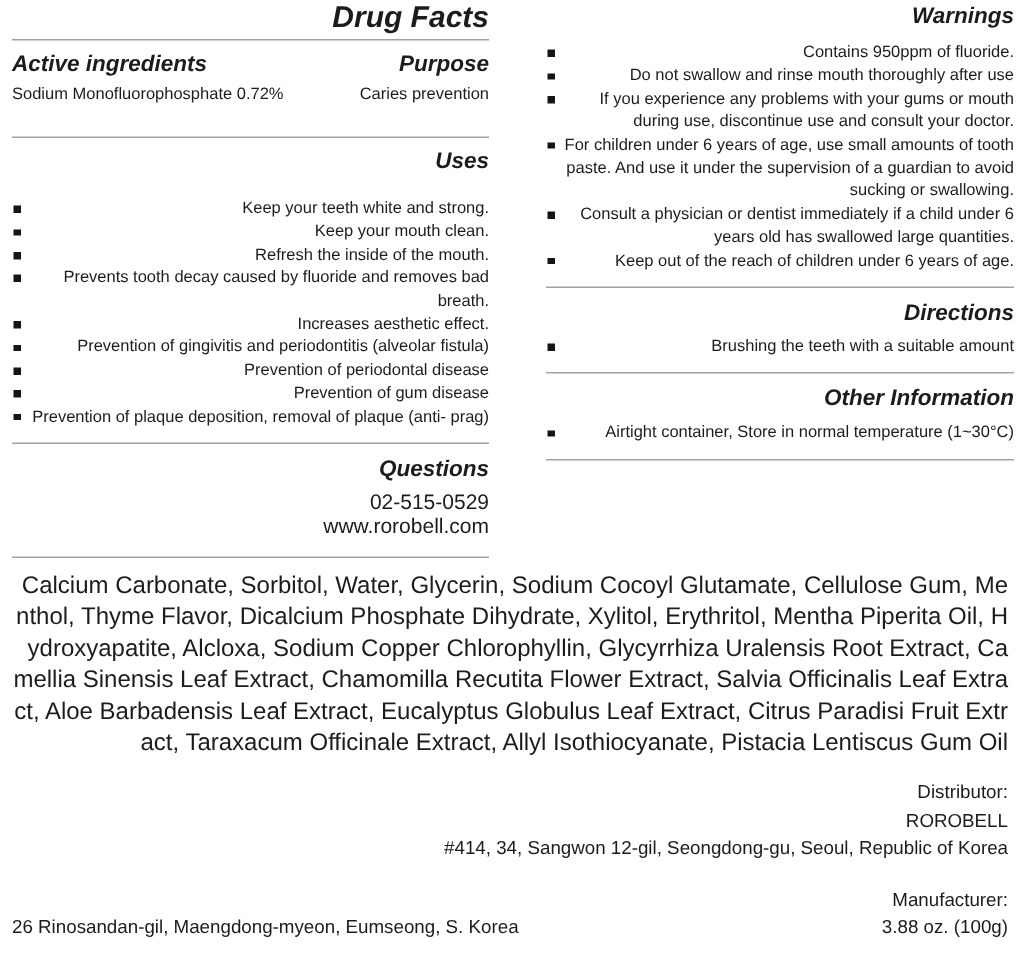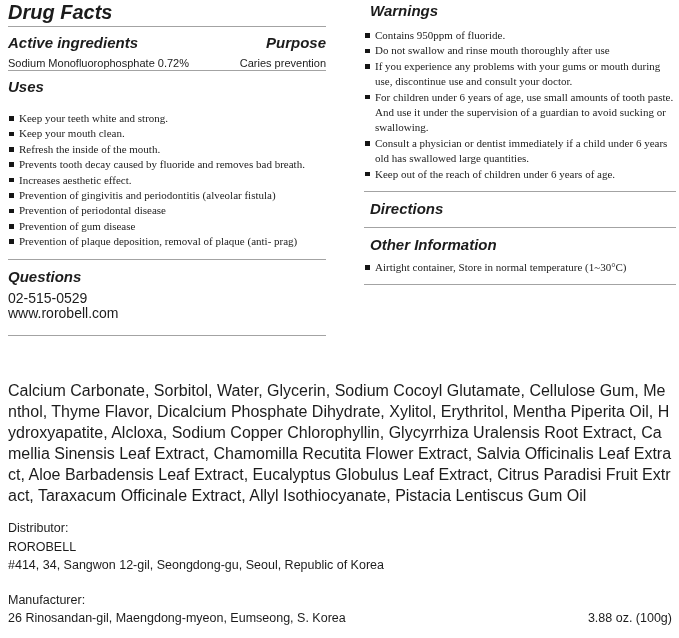--- a/index.html
+++ b/index.html
@@ -4,46 +4,47 @@
 <style>
   html, body { margin: 0; padding: 0; background: #ffffff; }
   #sheet {
     position: relative;
     width: 679px;
     height: 638px;
     background: #ffffff;
     color: #1c1c1c;
     font-family: "Liberation Sans", sans-serif;
     overflow: hidden;
+    text-align: right;
   }
   .h-main {
     font-size: 20px;
     font-weight: bold;
     font-style: italic;
     line-height: 21px;
   }
   .h-sec {
     font-size: 15px;
     font-weight: bold;
     font-style: italic;
     line-height: 18px;
   }
   .col-left  { position: absolute; left: 8px;  top: 2px; width: 318px; }
   .col-right { position: absolute; left: 364px; top: 1px; width: 312px; }
   .col-right .h-sec { padding-left: 6px; }
   .rule { border-bottom: 1px solid #a3a3a3; }
   .sec-title-block { padding-bottom: 3px; }
-  .sec-active { padding: 7px 0 0 0; }
+  .sec-active { padding: 7px 0 21px 0; }
   .ai-head-row { display: flex; justify-content: space-between; align-items: baseline; }
   .ai-val-row  { display: flex; justify-content: space-between; font-size: 11px; line-height: 14px; margin-top: 4px; }
   .sec-uses { padding: 7px 0 9px 0; }
   .sec-questions { padding: 8px 0 13px 0; }
   .q-line { font-size: 14px; line-height: 15.5px; }
   .q-first { margin-top: 5px; }
-  ul.bullets { list-style: none; margin: 15px 0 0 0; padding: 0; font-family: Liberation Serif, serif; }
+  ul.bullets { list-style: none; margin: 15px 0 0 0; padding: 0; }
   ul.bullets li {
     position: relative;
     font-size: 11px;
     line-height: 15.4px;
     padding-left: 11px;
   }
   ul.bullets li .sq {
     position: absolute;
     left. : 1px;
     left: 1px;
@@ -121,20 +122,23 @@
           <li><span class="sq"></span><span>Do not swallow and rinse mouth thoroughly after use</span></li>
           <li><span class="sq"></span><span>If you experience any problems with your gums or mouth during use, discontinue use and consult your doctor.</span></li>
           <li><span class="sq"></span><span>For children under 6 years of age, use small amounts of tooth paste. And use it under the supervision of a guardian to avoid sucking or swallowing.</span></li>
           <li><span class="sq"></span><span>Consult a physician or dentist immediately if a child under 6 years old has swallowed large quantities.</span></li>
           <li><span class="sq"></span><span>Keep out of the reach of children under 6 years of age.</span></li>
         </ul>
     </div>
 
     <div class="sec-directions rule">
       <div class="h-sec">Directions</div>
+      <ul class="bullets">
+          <li><span class="sq"></span><span>Brushing the teeth with a suitable amount</span></li>
+        </ul>
     </div>
 
     <div class="sec-other rule">
       <div class="h-sec">Other Information</div>
       <ul class="bullets">
           <li><span class="sq"></span><span>Airtight container, Store in normal temperature (1~30°C)</span></li>
         </ul>
     </div>
   </div>
 

